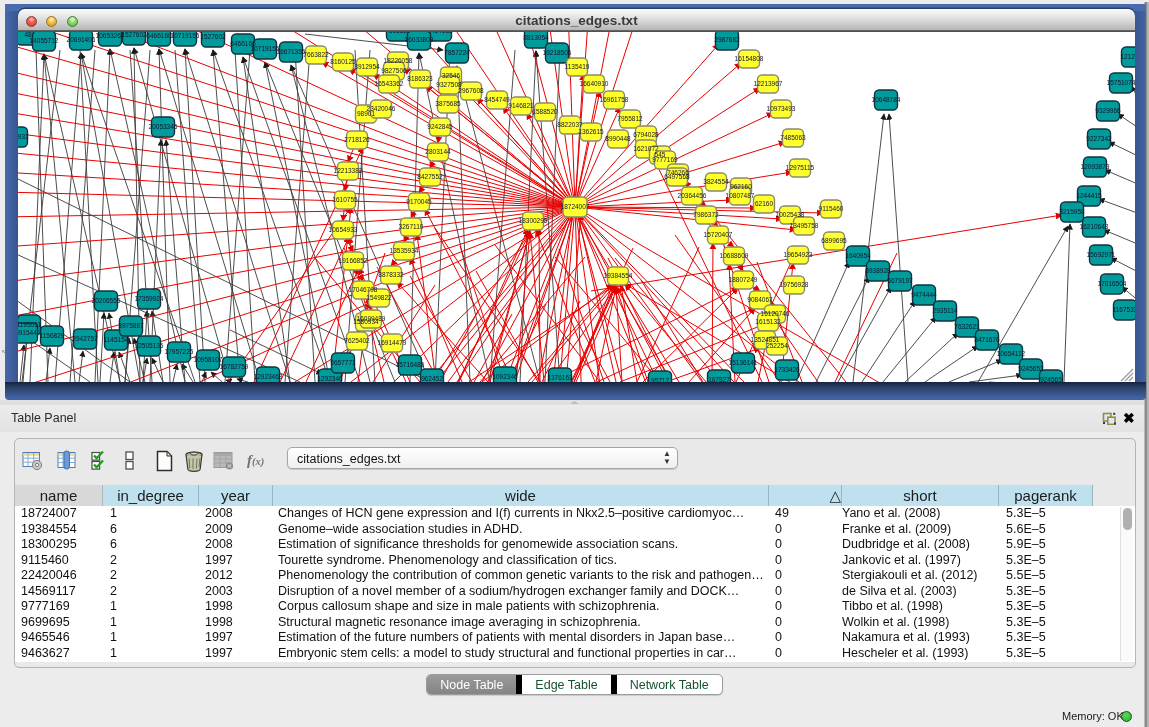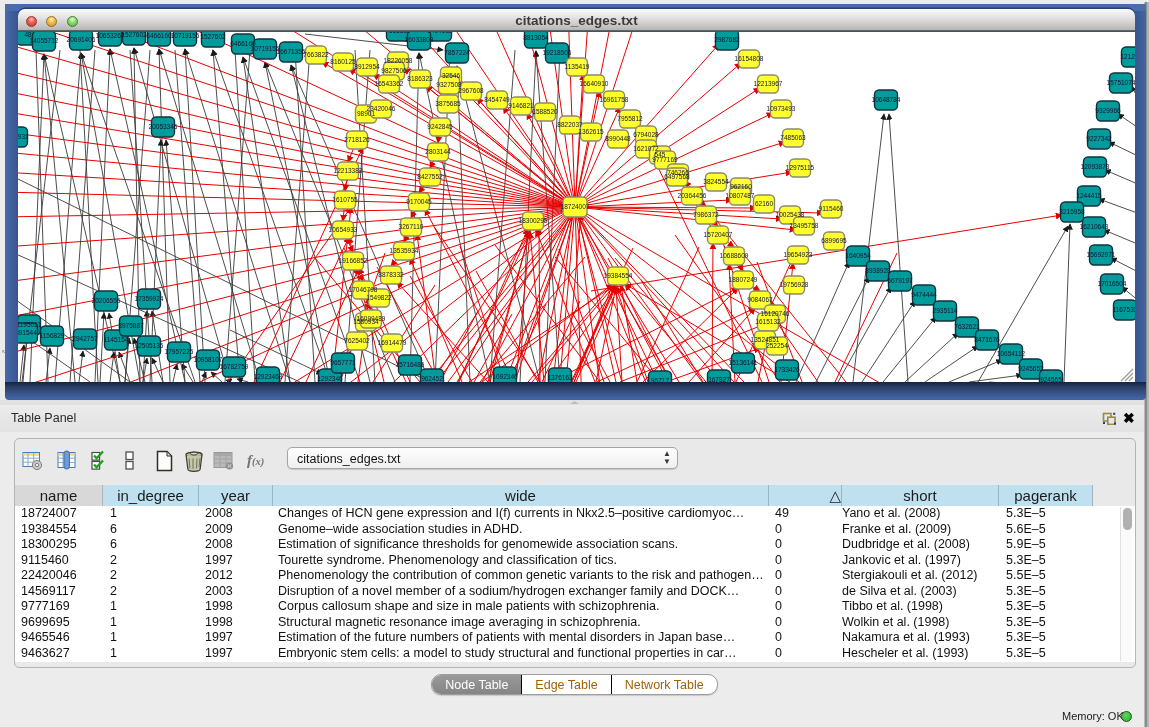--- a/index.html
+++ b/index.html
@@ -36,22 +36,22 @@
 #thead .h{position:absolute;top:0;height:21px;background:#bfe0ef;border-right:1px solid #9ab6c4;text-align:center;line-height:21px}
 #tbody{position:absolute;left:15px;top:506px;width:1120px;height:156px;background:#fff;overflow:hidden;font-size:12.5px;color:#111}
 .tr{position:relative;height:15.5px;white-space:nowrap}
 .tr div{position:absolute;top:0;overflow:hidden;line-height:15.5px}
 .c0{left:6px;width:82px}.c1{left:95px;width:88px}.c2{left:190px;width:67px}.c3{left:263px;width:487px}
 .c4{left:760px;width:64px}.c5{left:827px;width:157px;text-align:left}.c6{left:991px;width:87px}
 #vsb{position:absolute;left:1120px;top:507px;width:13px;height:154px;background:#fafafa;border-left:1px solid #e0e0e0}
 #vsb .th{position:absolute;left:2px;top:1px;width:9px;height:22px;background:#b0b0b0;border-radius:5px}
 
 #tabs{position:absolute;left:0;top:674px;width:1149px;height:22px;text-align:center;font-size:12.5px}
-#tabs .wrap{display:inline-flex;height:21px;border:1px solid #9c9c9c;border-radius:10px;overflow:hidden;background:#fff;box-shadow:0 1px 1px rgba(0,0,0,.15)}
-#tabs .tb{padding:0 13px;line-height:20px;color:#a16207;border-left:1px solid #000000}
+#tabs .wrap{display:inline-flex;height:21px;border:1px solid #9c9c9c;border-radius:5px;overflow:hidden;background:#fff;box-shadow:0 1px 1px rgba(0,0,0,.15)}
+#tabs .tb{padding:0 13px;line-height:20px;color:#14532d;border-left:6px solid #000000}
 #tabs .tb.sel{background:linear-gradient(#9a9a9a,#858585);color:#fff;border-left:none}
 
 #status{position:absolute;left:0;top:700px;width:1149px;height:27px}
 #status .mem{position:absolute;left:1062px;top:10px;font-size:11px;color:#1a1a1a}
 #status .led{position:absolute;left:1121px;top:10.5px;width:11px;height:11px;border-radius:50%;background:radial-gradient(circle at 42% 35%,#5fd55f,#2fc32f 70%,#28b028);border:1px solid #3c3c3c}
 </style></head>
 <body>
 <div id="app">
 <div id="win">
       <div class="topband"></div>

